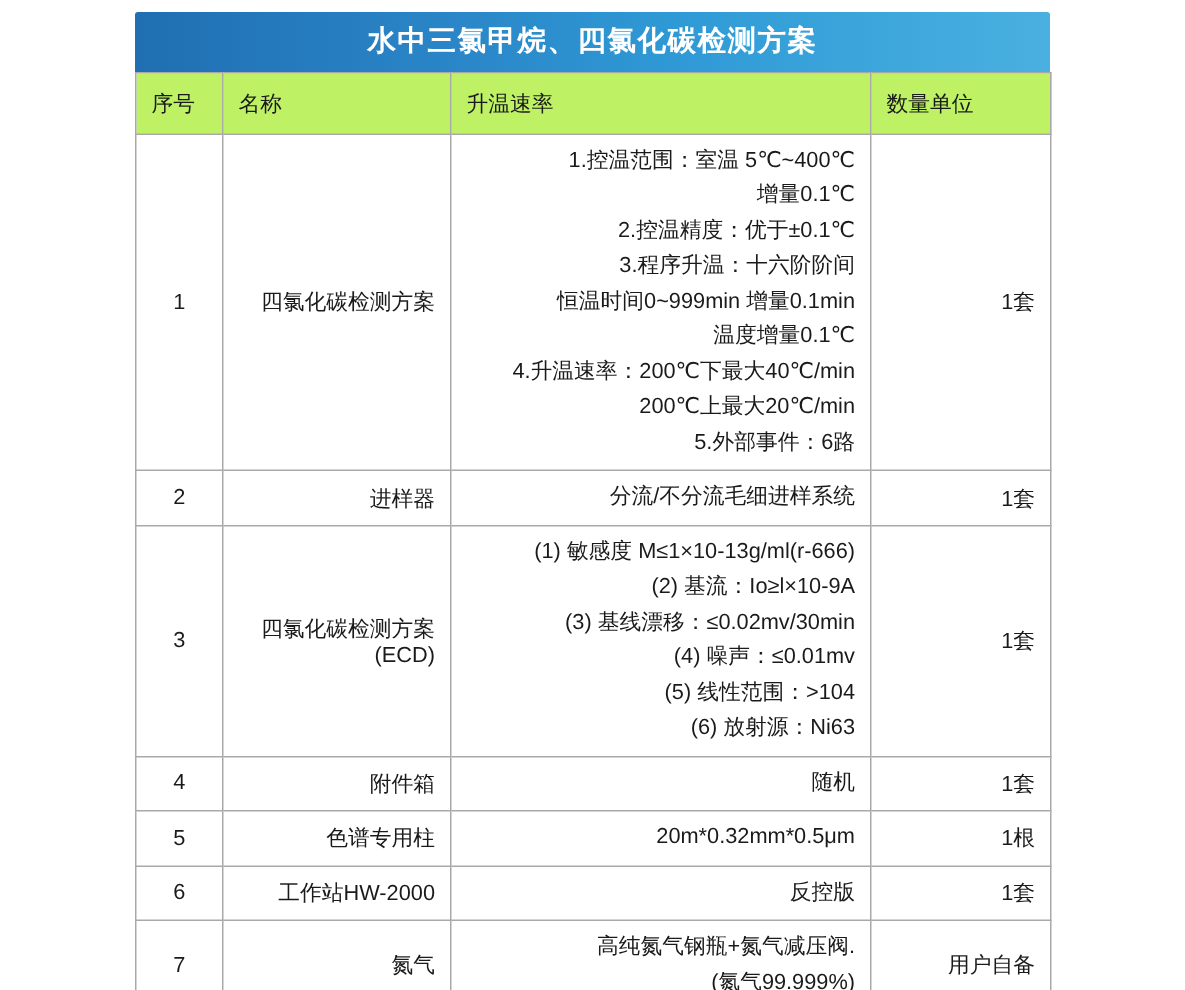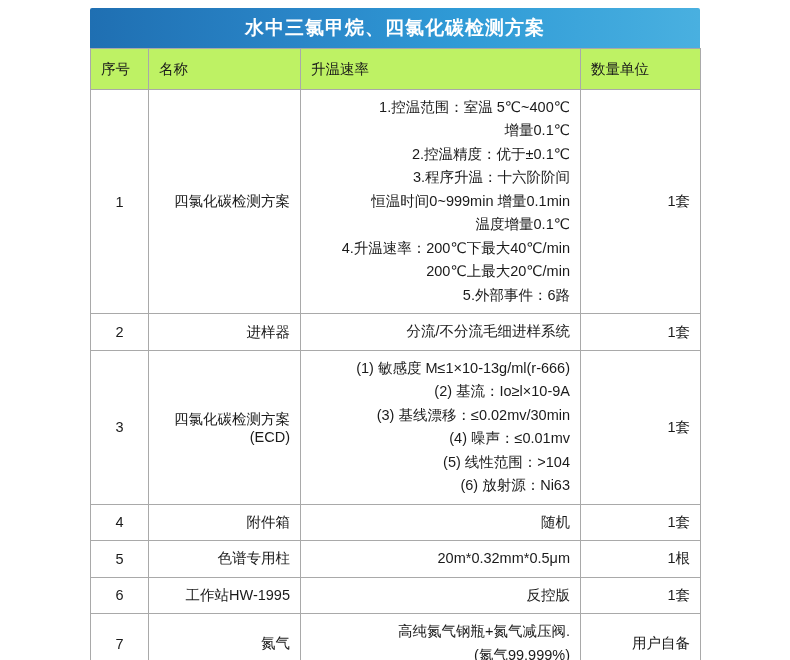--- a/index.html
+++ b/index.html
@@ -134,21 +134,21 @@
         <td class="qty">1套</td>
       </tr>
       <tr>
         <td class="no">5</td>
         <td class="name ml">色谱专用柱</td>
         <td class="specs ml">20m*0.32mm*0.5μm</td>
         <td class="qty">1根</td>
       </tr>
       <tr>
         <td class="no">6</td>
-        <td class="name ml">工作站HW-1995</td>
+        <td class="name ml">工作站HW-2000</td>
         <td class="specs ml">反控版</td>
         <td class="qty">1套</td>
       </tr>
       <tr>
         <td class="no">7</td>
         <td class="name ml">氮气</td>
         <td class="specs ml">高纯氮气钢瓶+氮气减压阀.
 (氮气99.999%)</td>
         <td class="qty">用户自备</td>
       </tr>

